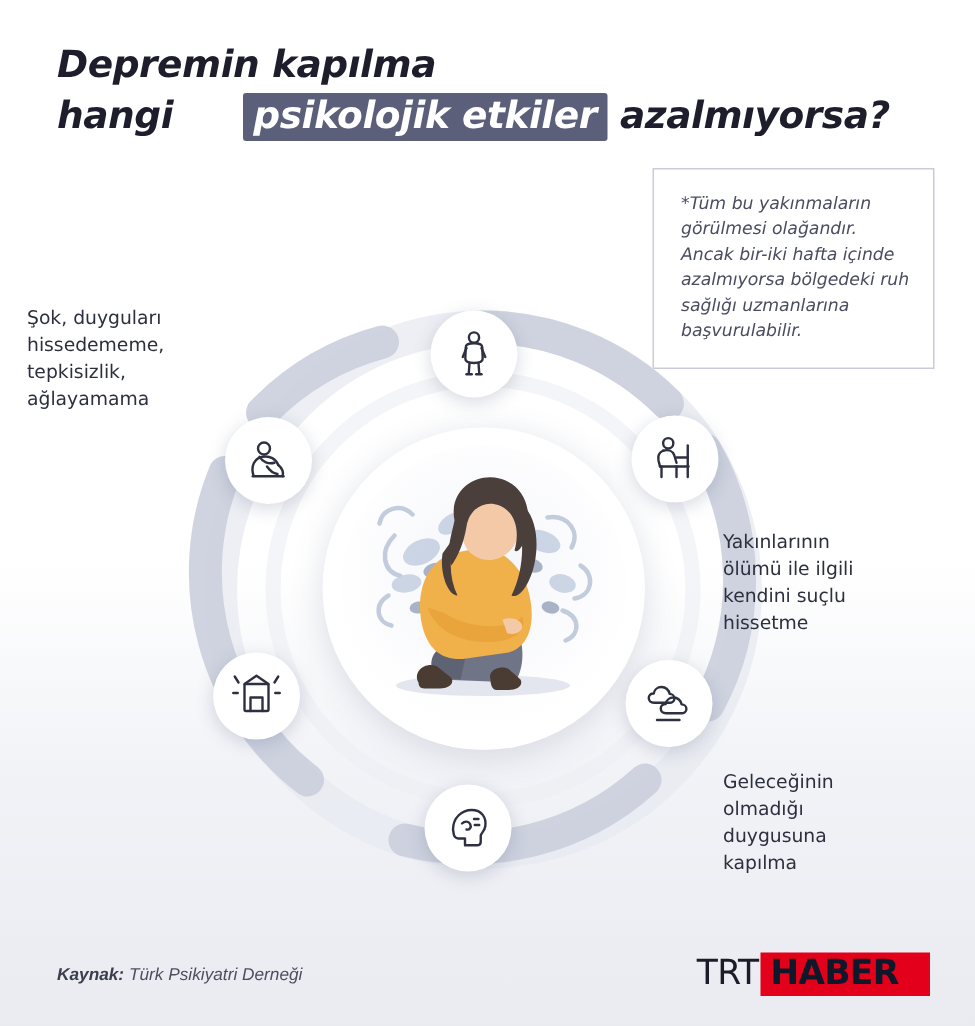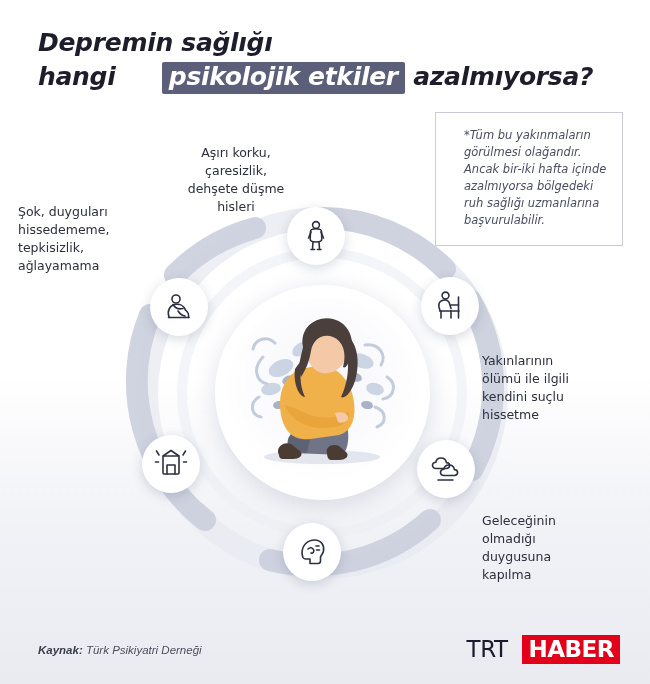--- a/index.html
+++ b/index.html
@@ -49,21 +49,21 @@
   }
 
   
   .note-box {
     position: absolute;
     right: 27px;
     top: 112px;
     width: 188px;
     border: 1px solid #c9ccd8;
     background: rgba(255,255,255,0.85);
-    padding: 14px 14px 16px 28px;
+    padding: 14px 14px 16px 18px;
     box-sizing: border-box;
   }
   .note-box p {
     margin: 0;
     font-family: "DejaVu Sans", sans-serif;
     font-style: italic;
     font-size: 11.5px;
     line-height: 17px;
     color: #4a4d60;
   }
@@ -154,35 +154,35 @@
     font-family: "DejaVu Sans", sans-serif;
     font-weight: normal;
     font-size: 23px;
     color: #1b1b29;
     letter-spacing: -0.5px;
   }
   .logo .haber {
     font-family: "DejaVu Sans", sans-serif;
     font-weight: bold;
     font-size: 23px;
-    color: #ffffff;
+    color: #0f172a;
     background: #e2001a;
-    padding: 1px 6px 2px 6px;
-    margin-left: 15px;
+    padding: 1px 21px 2px 6px;
+    margin-left: 2px;
     letter-spacing: -0.5px;
   }
 </style>
 </head>
 <body>
 
 <div id="page">
 
   <div class="title-block">
     <div class="title-line">
-      <span>Depremin sağlığı</span>
+      <span>Depremin kapılma</span>
     </div>
     <div class="title-line">
       <span>hangi </span><span class="hl">psikolojik etkiler</span><span> azalmıyorsa?</span>
     </div>
   </div>
 
   <div class="note-box">
     <p>*Tüm bu yakınmaların görülmesi olağandır. Ancak bir-iki hafta içinde azalmıyorsa bölgedeki ruh sağlığı uzmanlarına başvurulabilir.</p>
   </div>
 
@@ -326,21 +326,20 @@
         <path d="M7 22 L18 22"></path>
         <path d="M18 22 L18 29"></path>
         <path d="M8 22 L8 29"></path>
         <path d="M18 22 L26 22"></path>
         <path d="M25.5 8 L25.5 29"></path>
         <path d="M18 16 L25.5 16"></path>
       </g>
     </svg>
   </div>
 
-  <div class="label center" style="left:162px; top:144px; width:148px;">Aşırı korku,<br>çaresizlik,<br>dehşete düşme<br>hisleri</div>
   <div class="label left" style="left:18px; top:203px; width:135px;">Şok, duyguları<br>hissedememe,<br>tepkisizlik,<br>ağlayamama</div>
   <div class="label left" style="left:482px; top:512px; width:150px;">Geleceğinin<br>olmadığı<br>duygusuna<br>kapılma</div>
   <div class="label left" style="left:482px; top:352px; width:152px;">Yakınlarının<br>ölümü ile ilgili<br>kendini suçlu<br>hissetme</div>
 
   <div class="source">
     <b>Kaynak:</b><span class="src-text"> Türk Psikiyatri Derneği</span>
   </div>
 
   <div class="logo">
     <span class="trt">TRT</span>

